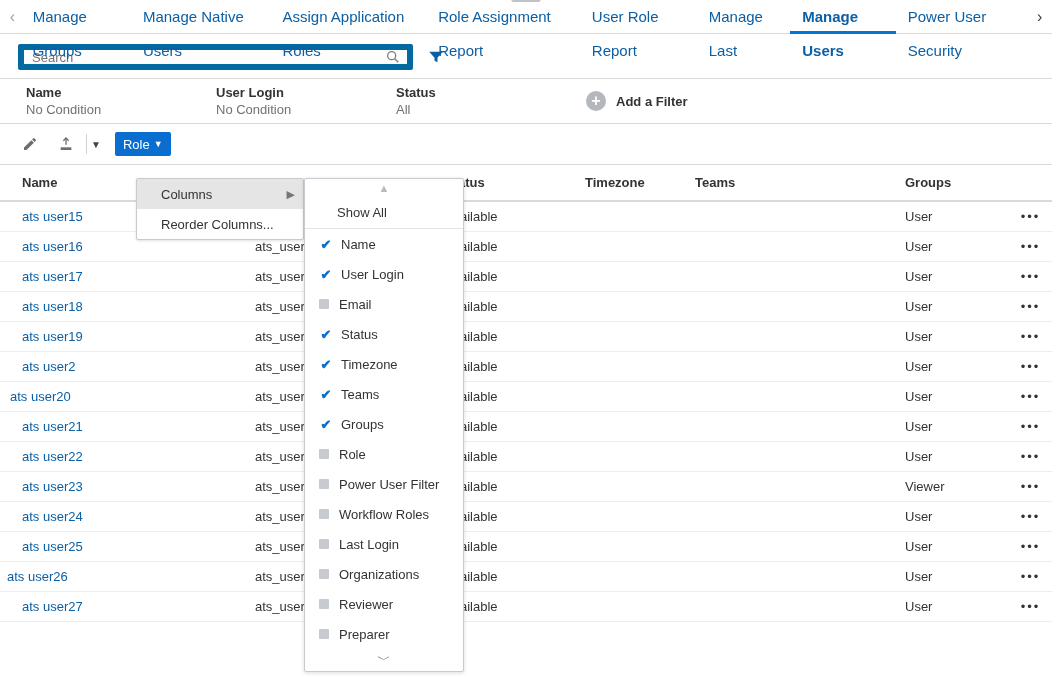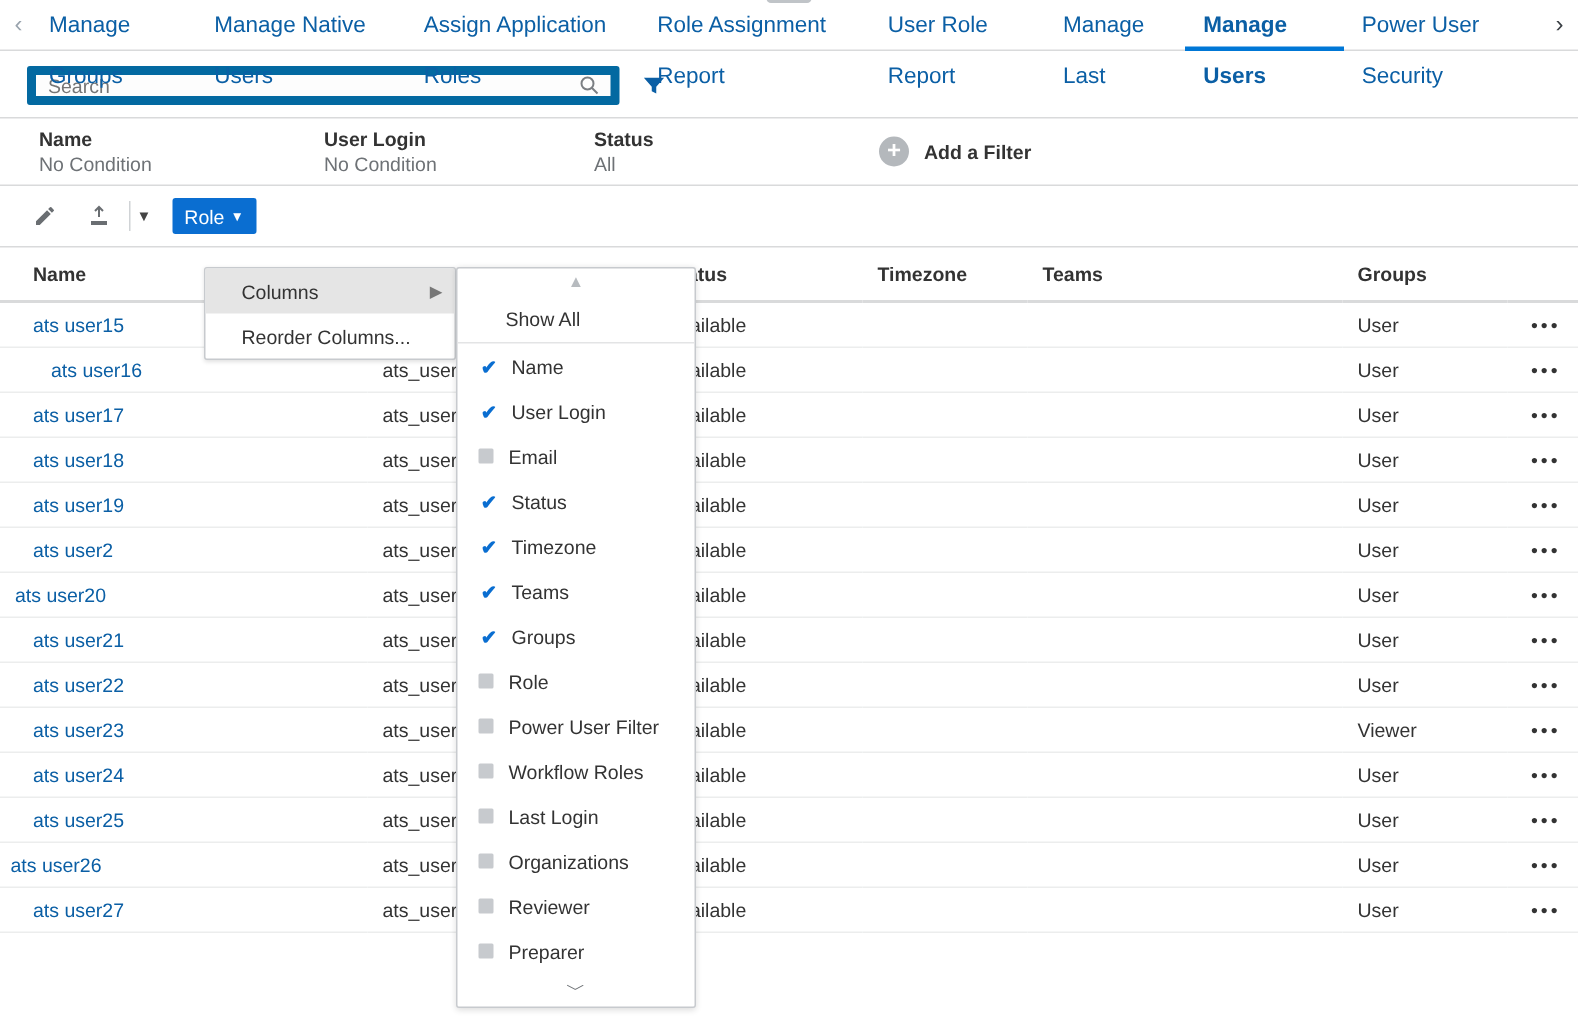--- a/index.html
+++ b/index.html
@@ -325,21 +325,21 @@
       <tr>
         <td class="name" style="padding-left:22px;"><a href="#">ats user15</a></td>
         <td>ats_user15</td>
         <td>Available</td>
         <td></td>
         <td></td>
         <td>User</td>
         <td class="action-dots">•••</td>
       </tr>
       <tr>
-        <td class="name" style="padding-left:34px;"><a href="#">ats user16</a></td>
+        <td class="name" style="padding-left:22px;"><a href="#">ats user16</a></td>
         <td>ats_user16</td>
         <td>Available</td>
         <td></td>
         <td></td>
         <td>User</td>
         <td class="action-dots">•••</td>
       </tr>
       <tr>
         <td class="name" style="padding-left:22px;"><a href="#">ats user17</a></td>
         <td>ats_user17</td>

